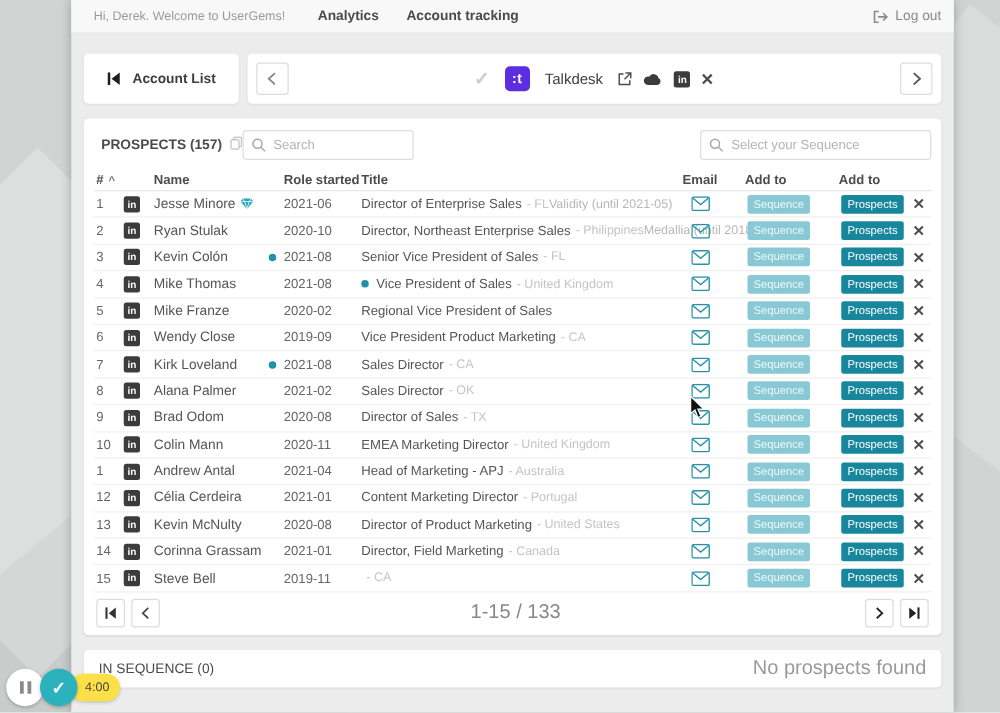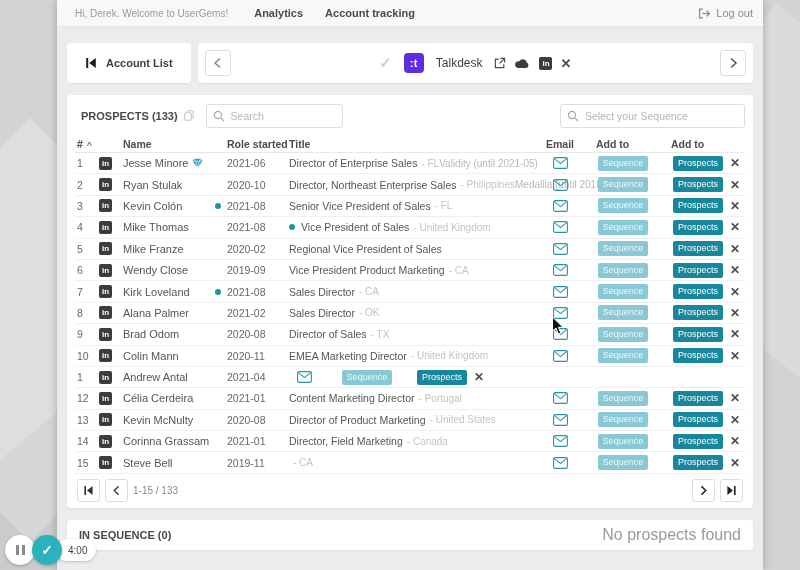--- a/index.html
+++ b/index.html
@@ -34,21 +34,21 @@
   .company-name { font-size:12px; color:#3f3f3f; margin:0 4px; }
   .hicon { display:flex; align-items:center; justify-content:center; cursor:pointer; }
   .li-badge { width:13px; height:13px; background:#3c3c3c; border-radius:2px; color:#fff; font-size:8px; font-weight:bold; display:flex; align-items:center; justify-content:center; }
   .x-glyph { color:#4d4d4d; font-size:13px; font-weight:bold; }
 
   
   .prospects-card { height:413px; padding:8px 8px 0 8px; display:flex; flex-direction:column; }
   .pc-header { display:flex; align-items:center; height:26px; margin-bottom:6px; }
   .pc-title { font-size:11px; font-weight:bold; color:#4a4a4a; margin-left:6px; }
   .copy-ic { margin-left:6px; cursor:pointer; opacity:0.55; }
-  .search-wrap { position:relative; margin-left:12px; }
+  .search-wrap { position:relative; }
   .search-wrap.right { margin-left:auto; }
   .search-input { height:24px; border:1px solid #ddd; border-radius:3px; font-size:10.5px; color:#555; padding:0 6px 0 24px; outline:none; font-family:"Liberation Sans",sans-serif; background:#fff; }
   .search-input::placeholder { color:#b4b4b4; }
   .mag { position:absolute; left:7px; top:6px; }
 
   .thead { display:flex; align-items:center; height:18px; border-bottom:1px solid #e8e8e8; font-size:10.5px; font-weight:bold; color:#4c4c4c; }
   .col-num { width:24px; padding-left:2px; }
   .col-li { width:24px; }
   .col-name { width:92px; }
   .col-dot { width:12px; display:flex; align-items:center; }
@@ -71,35 +71,35 @@
   .rnote { margin-left:auto; font-size:10px; color:#b8b8b8; padding-right:10px; white-space:nowrap; }
   .dot { width:6px; height:6px; border-radius:50%; background:#1d92a8; }
   .dot-title { margin-right:6px; flex:none; }
   .btn-seq { width:50px; height:15px; background:#89c9d5; color:#eef8fa; border:none; border-radius:2px; font-size:9px; font-family:"Liberation Sans",sans-serif; cursor:pointer; line-height:15px; }
   .btn-pros { width:50px; height:15px; background:#18879d; color:#fff; border:none; border-radius:2px; font-size:9px; font-family:"Liberation Sans",sans-serif; cursor:pointer; line-height:15px; }
   .row-x { color:#4d4d4d; font-size:12px; font-weight:bold; cursor:pointer; }
 
   .pagination { display:flex; align-items:center; height:33px; padding:0 2px; }
   .pg-btn { width:23px; height:23px; background:#fff; border:1px solid #ddd; border-radius:3px; display:flex; align-items:center; justify-content:center; cursor:pointer; margin-right:5px; }
   .pg-btn:last-child { margin-right:0; }
-  .pg-info { flex:1; text-align:left; font-size:10px; color:#888; }
+  .pg-info { flex:1; text-align:center; font-size:16px; color:#888; }
 
   
   .in-sequence { margin-top:12px; height:30px; display:flex; align-items:center; padding:0 12px; }
-  .is-title { font-size:11px; font-weight:bold; color:#4a4a4a; }
+  .is-title { font-size:11px; font-weight:normal; color:#4a4a4a; }
   .is-empty { margin-left:auto; font-size:16px; color:#9a9a9a; }
 
   
   .recorder { position:absolute; left:5px; bottom:5px; display:flex; align-items:center; z-index:50; }
   .rec-circle { width:30px; height:30px; border-radius:50%; display:flex; align-items:center; justify-content:center; box-shadow:0 1px 3px rgba(0,0,0,0.25); cursor:pointer; }
   .rec-pause { background:#fff; }
   .pause-bars { display:flex; gap:3px; }
   .pause-bars i { width:3px; height:10px; background:#8a8a8a; display:block; }
   .rec-check { background:#2bb2bc; color:#fff; font-size:14px; font-weight:bold; margin-left:-3px; z-index:2; }
-  .rec-time { background:#ffffff; border-radius:11px; height:22px; display:flex; align-items:center; padding:0 9px 0 12px; margin-left:-6px; font-size:10px; color:#444; box-shadow:0 1px 3px rgba(0,0,0,0.2); }
+  .rec-time { background:#fde047; border-radius:11px; height:22px; display:flex; align-items:center; padding:0 9px 0 12px; margin-left:-6px; font-size:10px; color:#444; box-shadow:0 1px 3px rgba(0,0,0,0.2); }
 
   .cursor { position:absolute; left:551px; top:316px; z-index:60; pointer-events:none; }
 </style>
 </head>
 <body>
 
 <div class="desktop">
   <div class="poly1"></div>
     <div class="poly2"></div>
     <div class="poly3"></div>
@@ -162,21 +162,21 @@
         <div class="nav-btn">
           <svg width="9" height="12" viewBox="0 0 9 12">
               <path d="M2 1.5 L7 6 L2 10.5" stroke="#555" stroke-width="1.5" fill="none"></path>
             </svg>
         </div>
       </div>
     </div>
 
     <div class="card prospects-card">
       <div class="pc-header">
-        <span class="pc-title">PROSPECTS (133)</span>
+        <span class="pc-title">PROSPECTS (157)</span>
         <span class="copy-ic">
           <svg width="10" height="11" viewBox="0 0 10 11">
               <rect x="0.8" y="2.8" width="6.4" height="7.4" rx="1" fill="none" stroke="#9a9a9a" stroke-width="1.1"></rect>
               <path d="M3 2.6 V1.8 a1 1 0 0 1 1 -1 h4.2 a1 1 0 0 1 1 1 v5.4 a1 1 0 0 1 -1 1 h-0.7" fill="none" stroke="#9a9a9a" stroke-width="1.1"></path>
             </svg>
         </span>
         <span class="search-wrap">
           <svg class="mag" width="12" height="12" viewBox="0 0 12 12">
               <circle cx="5" cy="5" r="3.6" fill="none" stroke="#a8a8a8" stroke-width="1.2"></circle>
               <path d="M7.8 7.8 L11 11" stroke="#a8a8a8" stroke-width="1.2"></path>
@@ -545,20 +545,26 @@
               <span class="li-badge">in</span>
             </span>
     <span class="col-name rname">
       <span>Andrew Antal</span>
 
     </span>
     <span class="col-dot">
               <span class="dot" style="visibility: hidden;"></span>
             </span>
     <span class="col-date rdate">2021-04</span>
+    <span class="col-title">
+
+      <span class="rtitle">Head of Marketing - APJ</span>
+      <span class="rloc">- Australia</span>
+      <span class="rnote"></span>
+    </span>
     <span class="col-email">
       <svg width="15" height="12" viewBox="0 0 15 12">
                 <rect x="0.6" y="0.6" width="13.8" height="10.8" rx="1.5" fill="none" stroke="#2793a9" stroke-width="1.1"></rect>
                 <path d="M1.2 1.4 L7.5 6.6 L13.8 1.4" fill="none" stroke="#2793a9" stroke-width="1.1"></path>
               </svg>
     </span>
     <span class="col-btn">
               <button class="btn-seq">Sequence</button>
             </span>
     <span class="col-btn">

